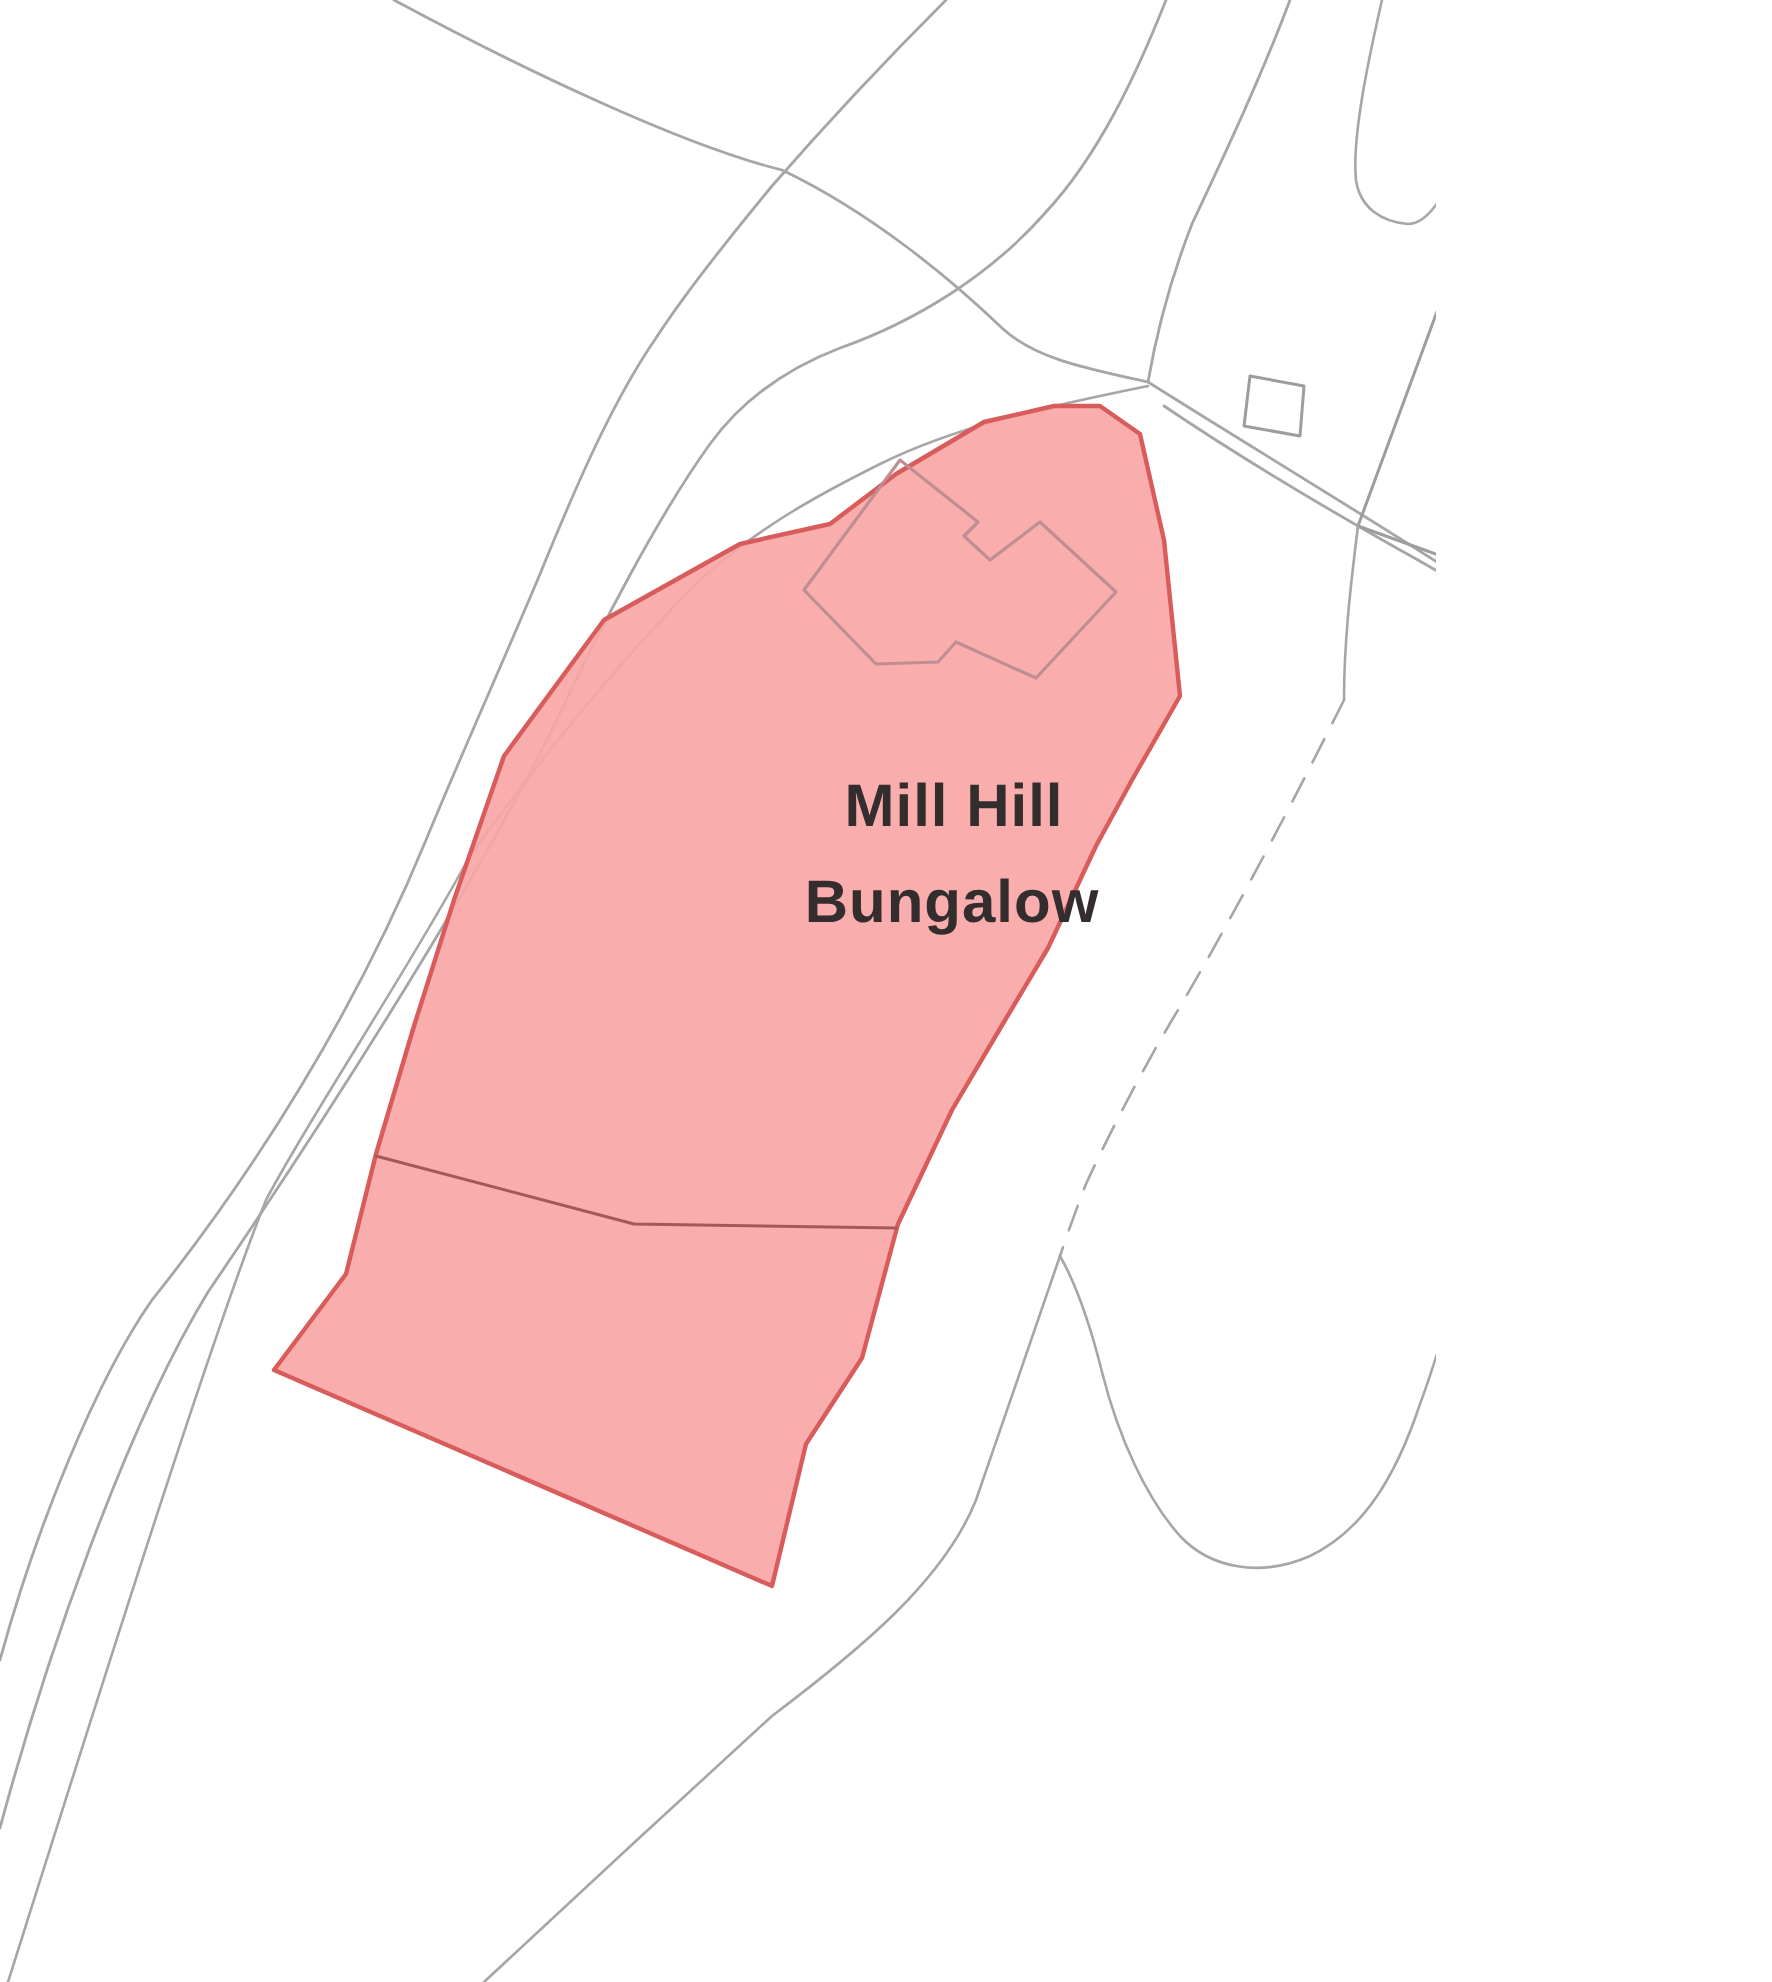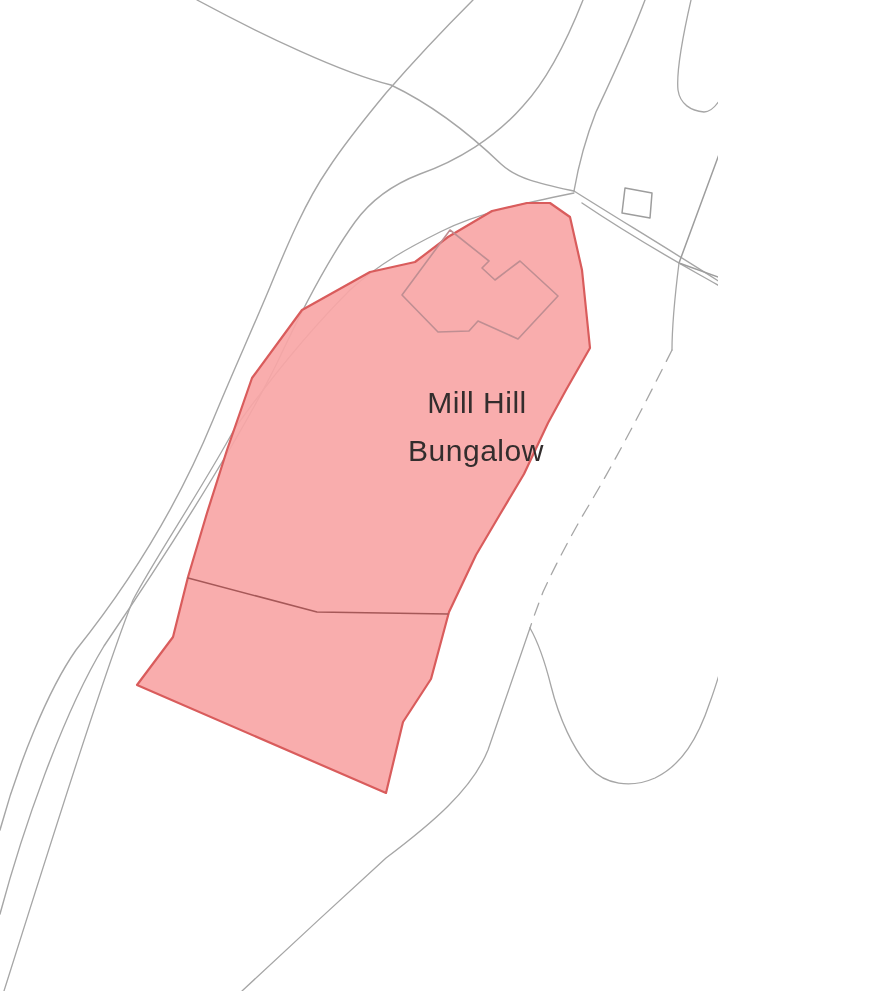--- a/index.html
+++ b/index.html
@@ -1,19 +1,20 @@
 <!DOCTYPE html>
 <html><head>
 <meta charset="utf-8">
 <style>
   html, body { margin: 0; padding: 0; background: #ffffff; }
   .plan-wrap {
     width: 718px; height: 991px; position: relative; overflow: hidden;
     background: #ffffff;
     font-family: "Liberation Sans", sans-serif;
+    font-weight: bold;
   }
   svg.plan { display: block; width: 886px; height: 991px; }
   svg.plan text {
     font-family: "Liberation Sans", sans-serif;
     letter-spacing: 0.5px;
   }
 </style>
 </head>
 <body>
 

